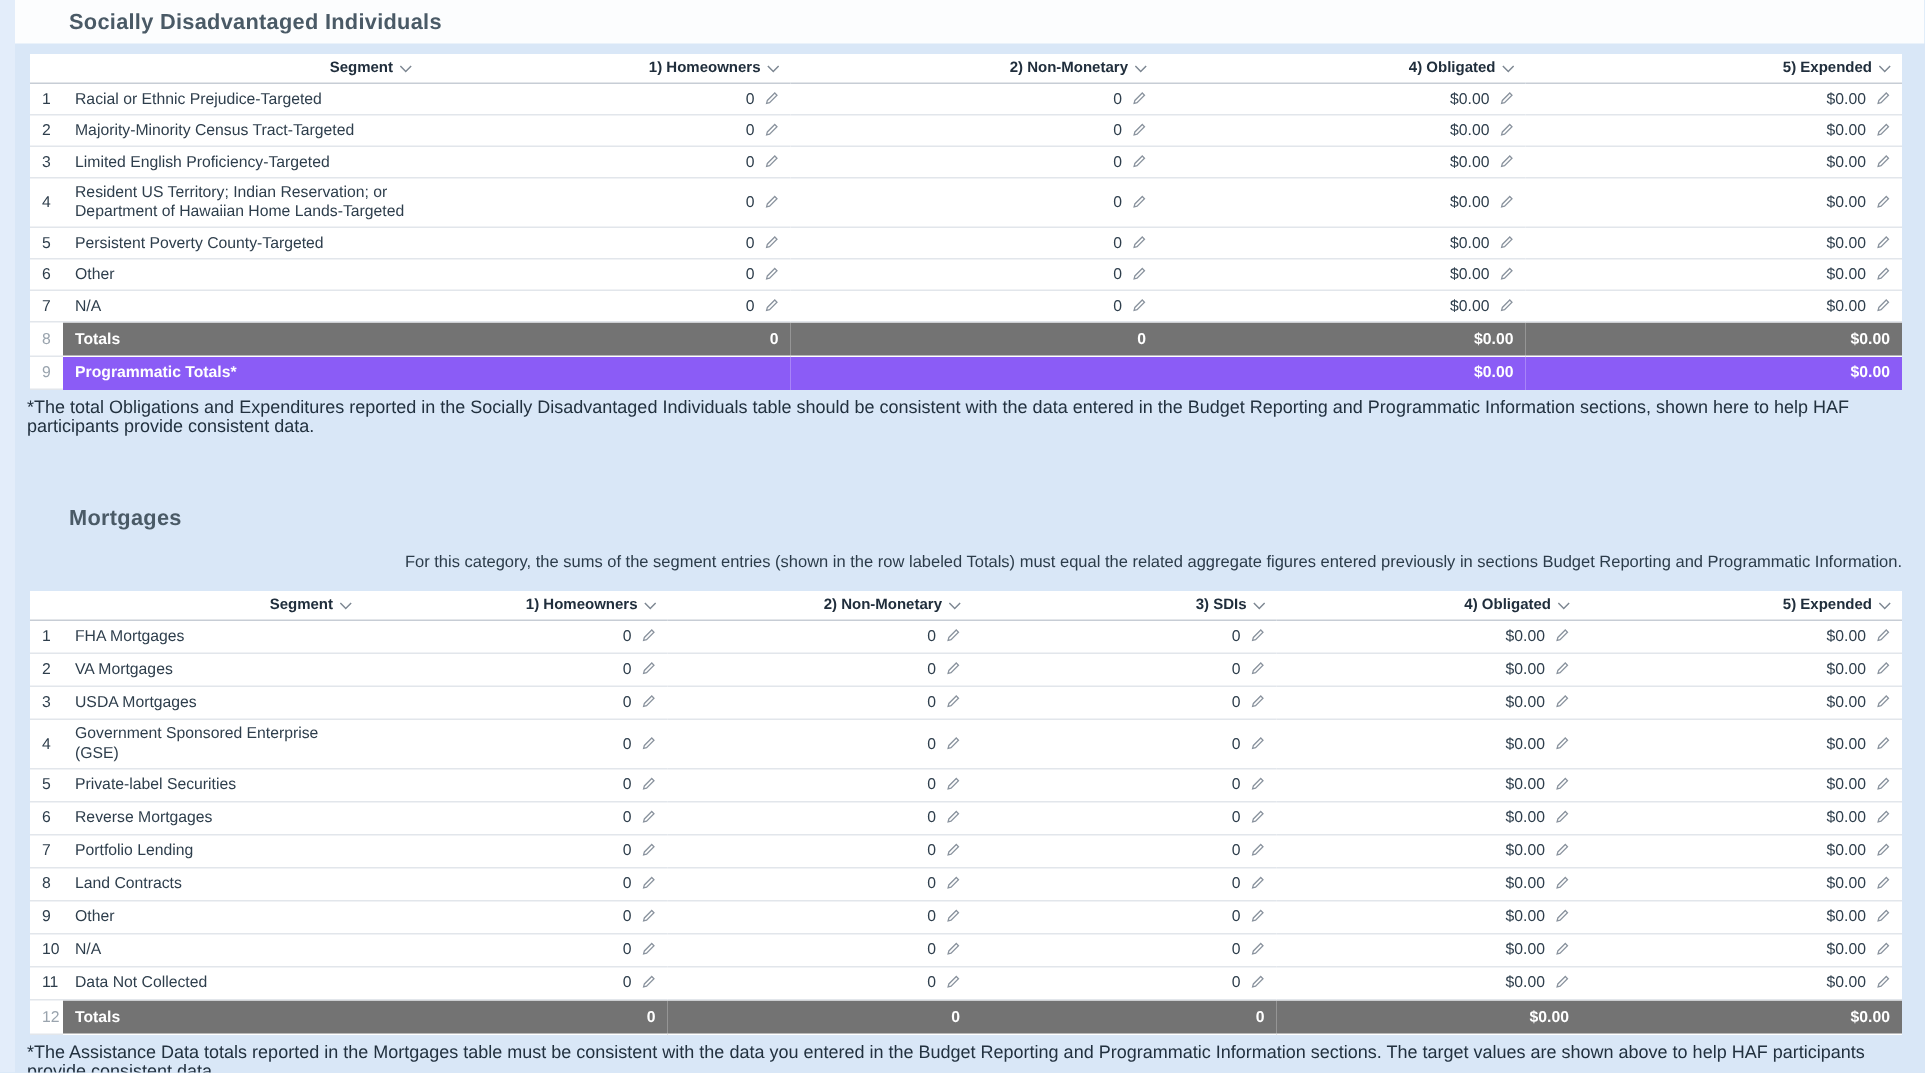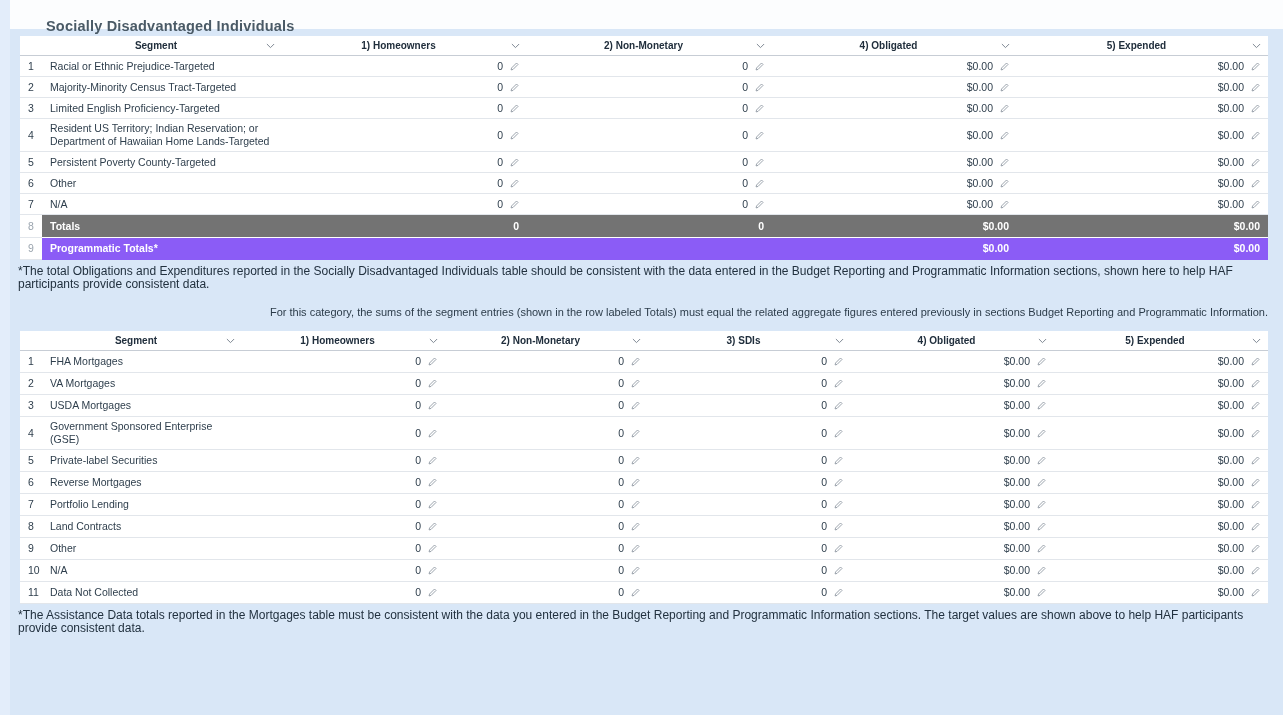--- a/index.html
+++ b/index.html
@@ -15,30 +15,30 @@
     background:#e3edfa;
   }
   .top-band {
     position:absolute; left:10px; right:0; top:0; height:29px;
     background:#fcfdfe;
   }
   .section-title {
     margin:0; font-size:14.5px; font-weight:700; letter-spacing:.2px;
     color:#4a5a66;
   }
-  .top-band .section-title { padding:18px 0 0 36px; }
+  .top-band .section-title { padding:7px 0 0 36px; }
   .content { position:absolute; left:0; top:29px; right:0; }
 
   table.data-table {
     margin-left:20px; width:1248px;
     border-collapse:collapse; table-layout:fixed;
     background:#ffffff;
   }
   table.data-table th {
-    font-size:10px; font-weight:700; color:#202e3c; text-align:center;
+    font-size:10px; font-weight:700; color:#202e3c; text-align:right;
     padding:4px 20px 4px 8px; height:19px;
     border-bottom:1px solid #c7cdd5;
     position:relative; white-space:nowrap; overflow:hidden;
   }
   th .chev { position:absolute; right:7px; top:50%; margin-top:-3px; }
   table.data-table td {
     font-size:10.5px; color:#2e3e4c;
     padding:3px 8px; border-bottom:1px solid #e2e6eb;
     vertical-align:middle; line-height:13px;
   }
@@ -239,20 +239,21 @@
               <td class="val"><span></span></td>
               <td class="val"><span>$0.00</span></td>
               <td class="val"><span>$0.00</span></td>
             </tr>
           </tbody>
         </table>
       <p class="footnote">*The total Obligations and Expenditures reported in the Socially Disadvantaged Individuals table should be consistent with the data entered in the Budget Reporting and Programmatic Information sections, shown here to help HAF participants provide consistent data.</p>
     </section>
 
     <section>
+      <h2 class="section-title mort-header">Mortgages</h2>
       <p class="description">For this category, the sums of the segment entries (shown in the row labeled Totals) must equal the related aggregate figures entered previously in sections Budget Reporting and Programmatic Information.</p>
       <table class="data-table mort-table" id="mortgages-table">
           <colgroup>
             <col style="width: 22px;">
             <col style="width: 200px;">
             <col style="width: 203px;">
             <col style="width: 203px;">
             <col style="width: 203px;">
             <col style="width: 203px;">
             <col style="width: 214px;">
@@ -483,18 +484,27 @@
               <td class="val"><span>0</span><svg class="pencil" width="9" height="9" viewBox="0 0 16 16">
                   <path d="M11.6 1.8 L14.2 4.4 L5.4 13.2 L1.9 14.1 L2.8 10.6 Z" fill="none" stroke="#8a939e" stroke-width="1.5"></path>
                 </svg></td>
               <td class="val"><span>$0.00</span><svg class="pencil" width="9" height="9" viewBox="0 0 16 16">
                   <path d="M11.6 1.8 L14.2 4.4 L5.4 13.2 L1.9 14.1 L2.8 10.6 Z" fill="none" stroke="#8a939e" stroke-width="1.5"></path>
                 </svg></td>
               <td class="val"><span>$0.00</span><svg class="pencil" width="9" height="9" viewBox="0 0 16 16">
                   <path d="M11.6 1.8 L14.2 4.4 L5.4 13.2 L1.9 14.1 L2.8 10.6 Z" fill="none" stroke="#8a939e" stroke-width="1.5"></path>
                 </svg></td>
             </tr>
+            <tr class="totals-row">
+              <td class="rownum">12</td>
+              <td class="segment">Totals</td>
+              <td class="val"><span>0</span></td>
+              <td class="val"><span>0</span></td>
+              <td class="val"><span>0</span></td>
+              <td class="val"><span>$0.00</span></td>
+              <td class="val"><span>$0.00</span></td>
+            </tr>
           </tbody>
         </table>
       <p class="footnote">*The Assistance Data totals reported in the Mortgages table must be consistent with the data you entered in the Budget Reporting and Programmatic Information sections. The target values are shown above to help HAF participants provide consistent data.</p>
     </section>
   </div>
 </div>
 
 </body></html>

